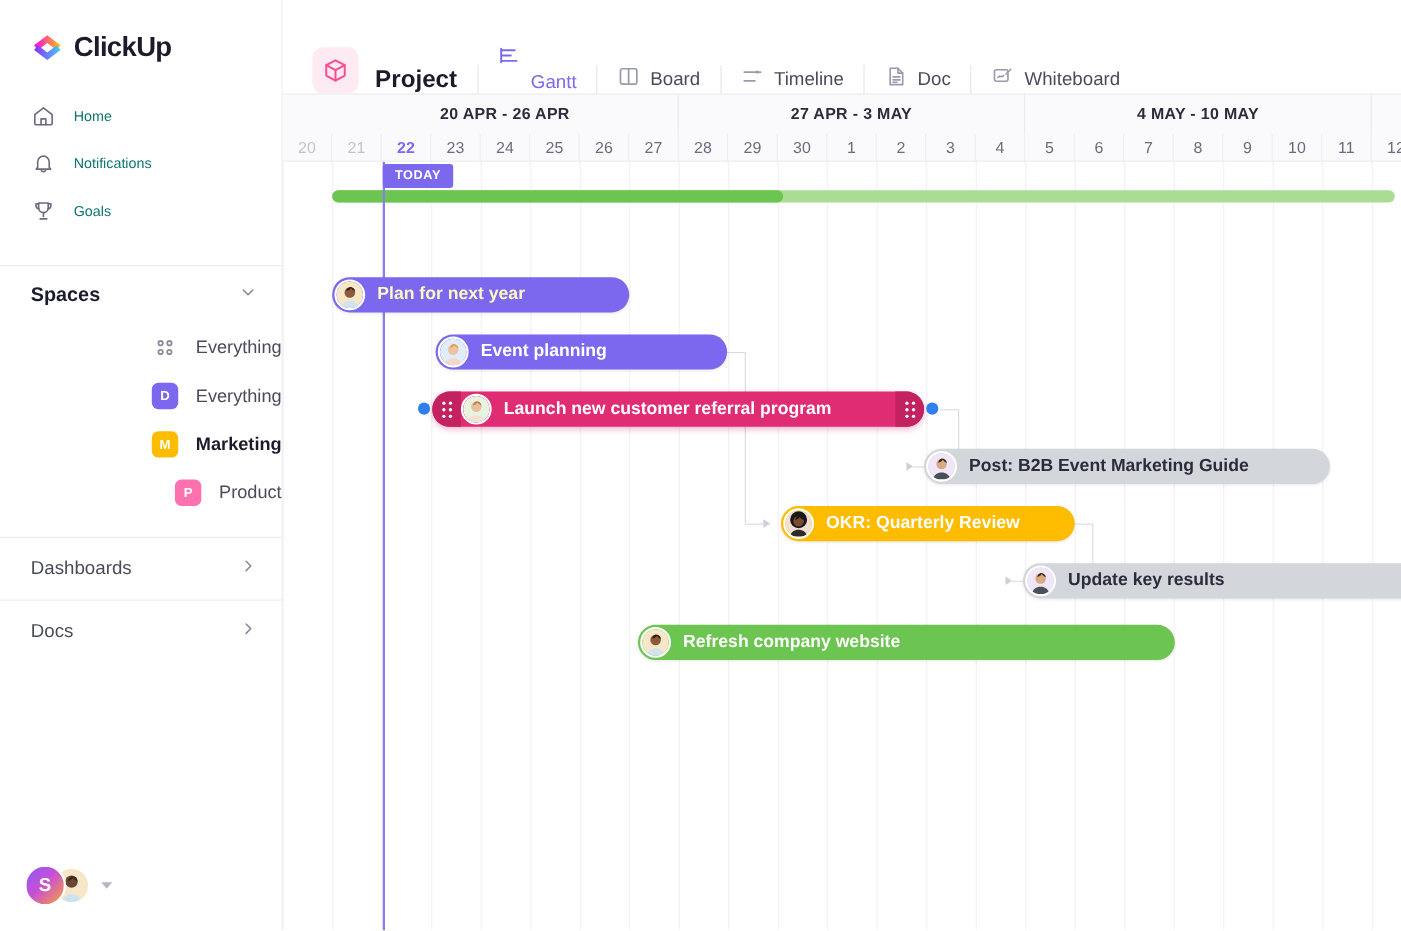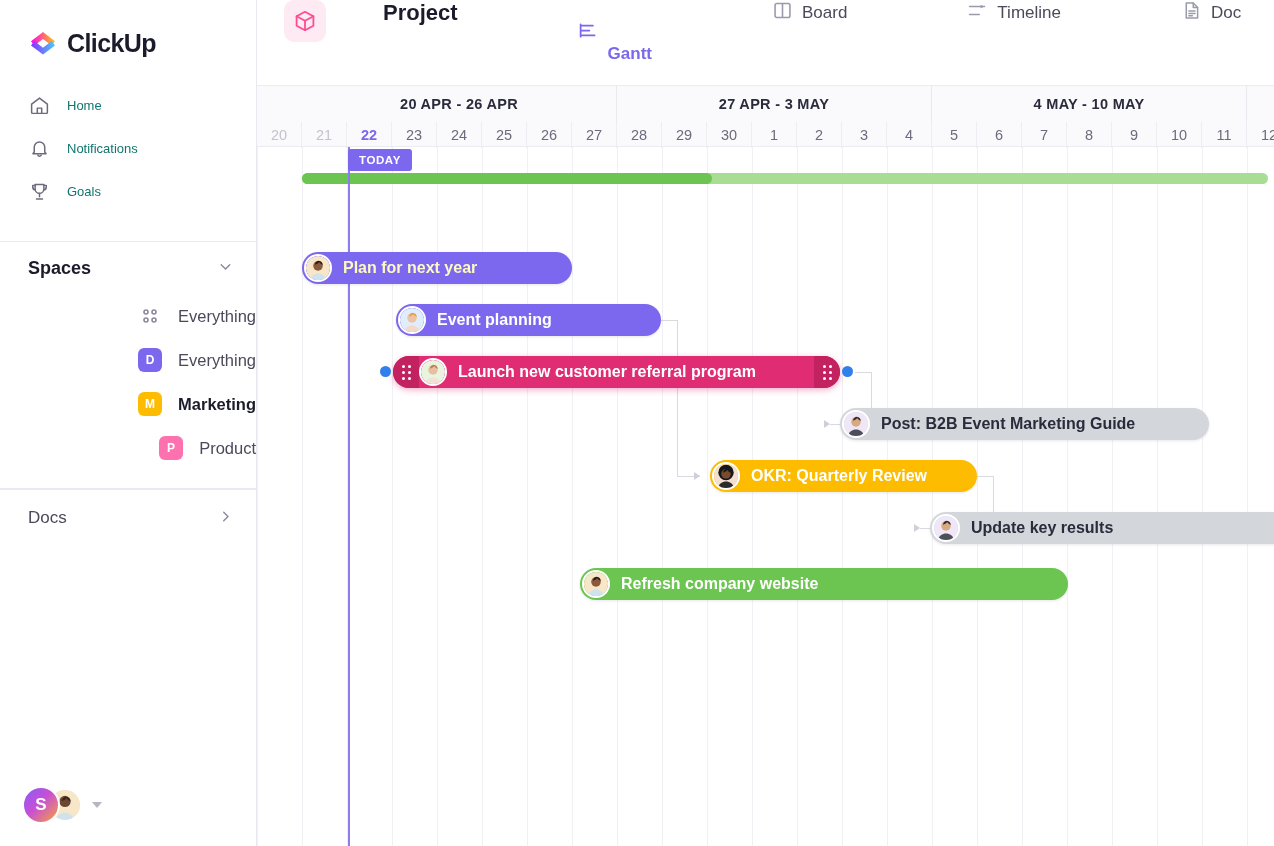--- a/index.html
+++ b/index.html
@@ -66,30 +66,30 @@
     border: 2px solid #fff; margin-left: -12px; position: relative; z-index: 1;
     overflow: hidden; background: #f6e3c5;
   }
   .caret-sm { margin-left: 10px; width: 0; height: 0;
     border-left: 5px solid transparent; border-right: 5px solid transparent;
     border-top: 6px solid #b5b5c3; cursor: pointer; }
 
   
   #main { flex: 1; position: relative; height: 846px; background: #fff; overflow: hidden; }
 
-  #topbar { height: 85px; display: flex; align-items: flex-start; padding-left: 27px; background: #fff; gap: 42px; }
+  #topbar { height: 85px; display: flex; align-items: flex-end; padding-left: 27px; background: #fff; }
   .proj-icon {
     width: 42px; height: 42px; border-radius: 10px; background: #fdeaf2;
     display: flex; align-items: center; justify-content: center; flex: 0 0 42px;
   }
   .proj-name { font-size: 22px; font-weight: bold; color: #1b1b2b; margin-left: 15px; }
   .vsep { width: 1px; height: 26px; background: #e4e4ec; margin: 0 18px; }
   .vtab { display: flex; align-items: center; gap: 9px; cursor: pointer; }
   .vtab .vlabel { font-size: 17px; color: #4a4a5a; }
-  .vtab.active .vlabel { color: #7b68ee; font-weight: bold; margin-top: 44px; }
+  .vtab.active .vlabel { color: #7b68ee; font-weight: normal; margin-top: 44px; }
 
   
   #tl-head { position: absolute; left: 0; top: 85px; width: 1017px; height: 62px;
     background: #fafafc; border-top: 1px solid #ebebf1; border-bottom: 1px solid #ebebf1; }
   .wk { position: absolute; top: 0; height: 36px; display: flex; align-items: center;
     justify-content: center; font-size: 14.5px; font-weight: bold; color: #2b2b3c;
     border-right: 1px solid #e8e8ee; letter-spacing: 0.3px; }
   .daycell { position: absolute; top: 36px; height: 26px; width: 45px;
     display: flex; align-items: center; justify-content: center;
     font-size: 14.5px; color: #6b6b7d; border-right: 1px solid #ededf3; }
@@ -226,20 +226,28 @@
     <div class="space-item active">
       <span class="space-badge" style="background:#fdbc00">M</span>
       <span class="label">Marketing</span>
     </div>
     <div class="space-item">
       <span class="space-badge" style="background:#fd71af">P</span>
       <span class="label">Product</span>
     </div>
 
     <div class="divider" style="margin-top:18px"></div>
+    <div class="collapsible-row">
+      <span class="label">Dashboards</span>
+      <span>
+        <svg width="17" height="17" viewBox="0 0 24 24" fill="none" stroke="#8a8a9c" stroke-width="2" stroke-linecap="round" stroke-linejoin="round">
+            <path d="M9.5 6 L15.5 12 L9.5 18"></path>
+          </svg>
+      </span>
+    </div>
     <div class="divider" style="margin-top:0"></div>
     <div class="collapsible-row">
       <span class="label">Docs</span>
       <span>
         <svg width="17" height="17" viewBox="0 0 24 24" fill="none" stroke="#8a8a9c" stroke-width="2" stroke-linecap="round" stroke-linejoin="round">
             <path d="M9.5 6 L15.5 12 L9.5 18"></path>
           </svg>
       </span>
     </div>
 

